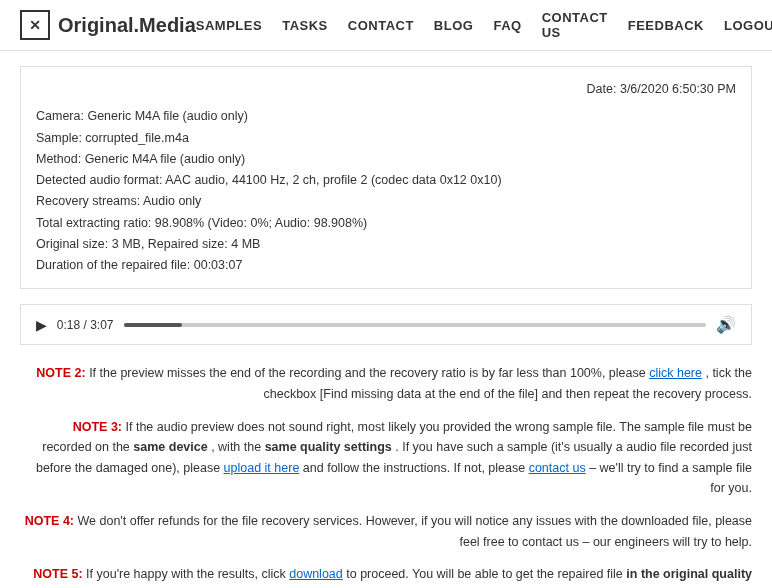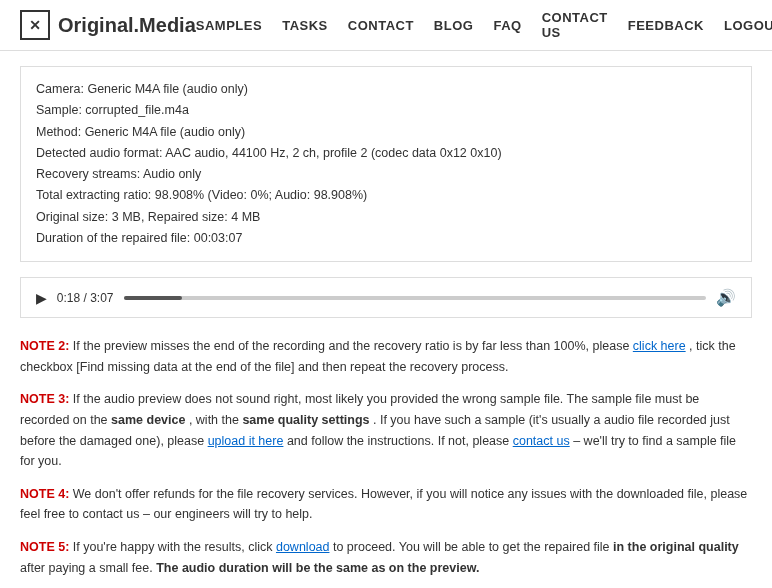--- a/index.html
+++ b/index.html
@@ -104,20 +104,21 @@
     }
 
     
     .notes {
       font-size: 12.5px;
       line-height: 1.65;
       margin-bottom: 20px;
     }
     .note {
       margin-bottom: 12px;
+      text-align: right;
     }
     .note-label {
       color: #cc0000;
       font-weight: bold;
     }
     .note a {
       color: #0066cc;
       text-decoration: underline;
     }
     .note strong {
@@ -140,20 +141,21 @@
     <a href="#">FAQ</a>
     <a href="#">CONTACT US</a>
     <a href="#">FEEDBACK</a>
     <a href="#">LOGOUT</a>
   </nav>
 </header>
 
 <div class="main">
 
   <div class="info-box">
+    <div class="date-line">Date: 3/6/2020 6:50:30 PM</div>
     <div>Camera: Generic M4A file (audio only)</div>
     <div>Sample: corrupted_file.m4a</div>
     <div>Method: Generic M4A file (audio only)</div>
     <div>Detected audio format: AAC audio, 44100 Hz, 2 ch, profile 2 (codec data 0x12 0x10)</div>
     <div>Recovery streams: Audio only</div>
     <div>Total extracting ratio: 98.908% (Video: 0%; Audio: 98.908%)</div>
     <div>Original size: 3 MB, Repaired size: 4 MB</div>
     <div>Duration of the repaired file: 00:03:07</div>
   </div>
 

